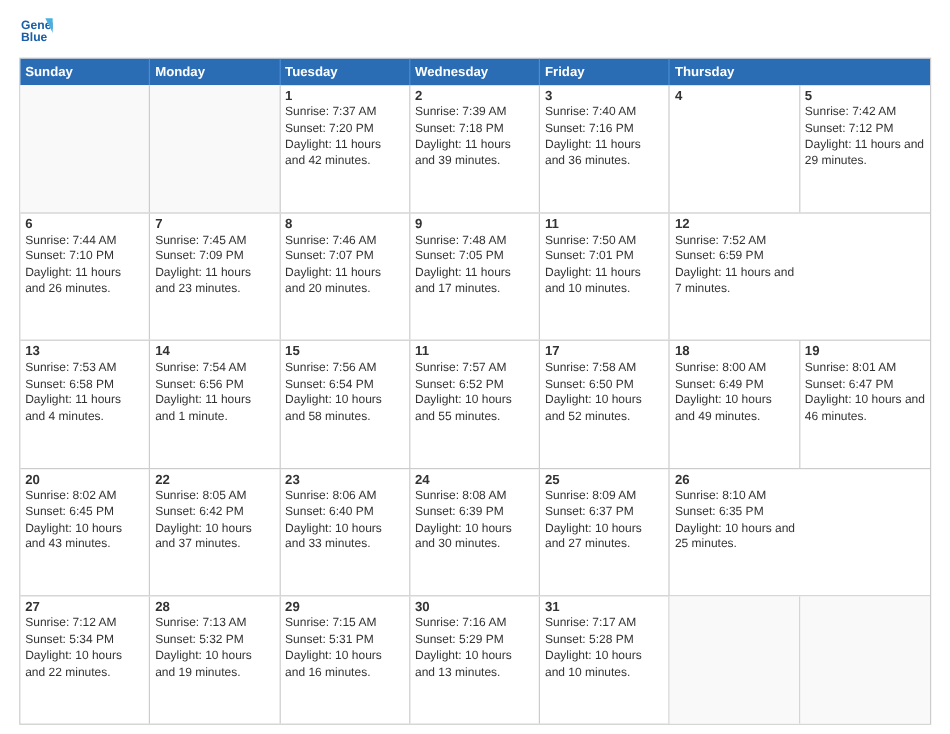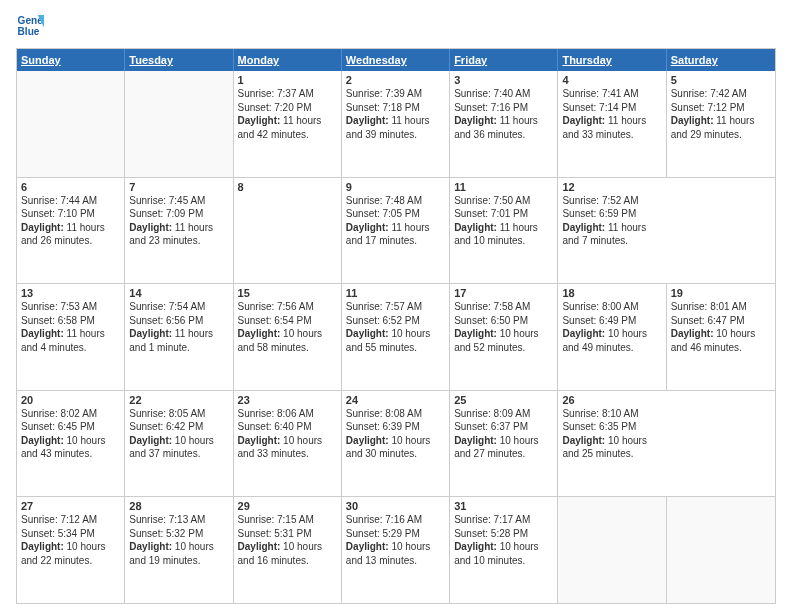--- a/index.html
+++ b/index.html
@@ -56,21 +56,20 @@
       grid-template-columns: repeat(7, 1fr);
       background: #2a6db5;
     }
     .cal-header-cell {
       color: #fff;
       font-size: 11px;
       font-weight: bold;
       padding: 5px 4px;
       text-align: left;
       border-right: 1px solid #4a8dd5;
-      text-decoration: underline;
     }
     .cal-header-cell:last-child { border-right: none; }
     .cal-body {
       flex: 1;
       display: flex;
       flex-direction: column;
     }
     .cal-row {
       display: grid;
       grid-template-columns: repeat(7, 1fr);
@@ -94,21 +93,21 @@
       color: #333;
       display: block;
       margin-bottom: 1px;
     }
     .cell-text {
       font-size: 10px;
       line-height: 1.35;
       color: #333;
     }
     .daylight-label {
-      font-weight: bold;
+      font-weight: normal;
     }
   </style>
 </head>
 <body>
 
 <div class="page">
   <div class="header">
     <div class="logo">
       <svg class="logo-icon" viewBox="0 0 36 36">
         <text x="2" y="16" font-size="13" font-weight="bold" fill="#1a5fa8" font-family="Arial">General</text>
@@ -119,64 +118,63 @@
     <div class="title-block">
       <div class="month-title"></div>
       <div class="location"></div>
     </div>
   </div>
 
   <div class="calendar">
     <div class="cal-header">
 
     <div class="cal-header-cell">Sunday</div>
+        <div class="cal-header-cell">Monday</div>
         <div class="cal-header-cell">Tuesday</div>
-        <div class="cal-header-cell">Monday</div>
         <div class="cal-header-cell">Wednesday</div>
         <div class="cal-header-cell">Friday</div>
         <div class="cal-header-cell">Thursday</div>
-        <div class="cal-header-cell">Saturday</div>
       </div>
     <div class="cal-body">
 
     <div class="cal-row">
           <div class="cal-cell empty"></div>
           <div class="cal-cell empty"></div>
           <div class="cal-cell">
             <span class="day-num">1</span>
             <div class="cell-text">Sunrise: 7:37 AM<br>Sunset: 7:20 PM<br><span class="daylight-label">Daylight:</span> 11 hours and 42 minutes.</div>
           </div>
           <div class="cal-cell">
             <span class="day-num">2</span>
             <div class="cell-text">Sunrise: 7:39 AM<br>Sunset: 7:18 PM<br><span class="daylight-label">Daylight:</span> 11 hours and 39 minutes.</div>
           </div>
           <div class="cal-cell">
             <span class="day-num">3</span>
             <div class="cell-text">Sunrise: 7:40 AM<br>Sunset: 7:16 PM<br><span class="daylight-label">Daylight:</span> 11 hours and 36 minutes.</div>
           </div>
           <div class="cal-cell">
             <span class="day-num">4</span>
-            <div class="cell-text">Sunrise: 7:41 AM<br>Sunset: 7:14 PM<br><span class="daylight-label">Daylight:</span> 11 hours and 33 minutes.</div>
           </div>
           <div class="cal-cell">
             <span class="day-num">5</span>
             <div class="cell-text">Sunrise: 7:42 AM<br>Sunset: 7:12 PM<br><span class="daylight-label">Daylight:</span> 11 hours and 29 minutes.</div>
           </div>
         </div>
         <div class="cal-row">
           <div class="cal-cell">
             <span class="day-num">6</span>
             <div class="cell-text">Sunrise: 7:44 AM<br>Sunset: 7:10 PM<br><span class="daylight-label">Daylight:</span> 11 hours and 26 minutes.</div>
           </div>
           <div class="cal-cell">
             <span class="day-num">7</span>
             <div class="cell-text">Sunrise: 7:45 AM<br>Sunset: 7:09 PM<br><span class="daylight-label">Daylight:</span> 11 hours and 23 minutes.</div>
           </div>
           <div class="cal-cell">
             <span class="day-num">8</span>
+            <div class="cell-text">Sunrise: 7:46 AM<br>Sunset: 7:07 PM<br><span class="daylight-label">Daylight:</span> 11 hours and 20 minutes.</div>
           </div>
           <div class="cal-cell">
             <span class="day-num">9</span>
             <div class="cell-text">Sunrise: 7:48 AM<br>Sunset: 7:05 PM<br><span class="daylight-label">Daylight:</span> 11 hours and 17 minutes.</div>
           </div>
           <div class="cal-cell">
             <span class="day-num">11</span>
             <div class="cell-text">Sunrise: 7:50 AM<br>Sunset: 7:01 PM<br><span class="daylight-label">Daylight:</span> 11 hours and 10 minutes.</div>
           </div>
           <div class="cal-cell">

